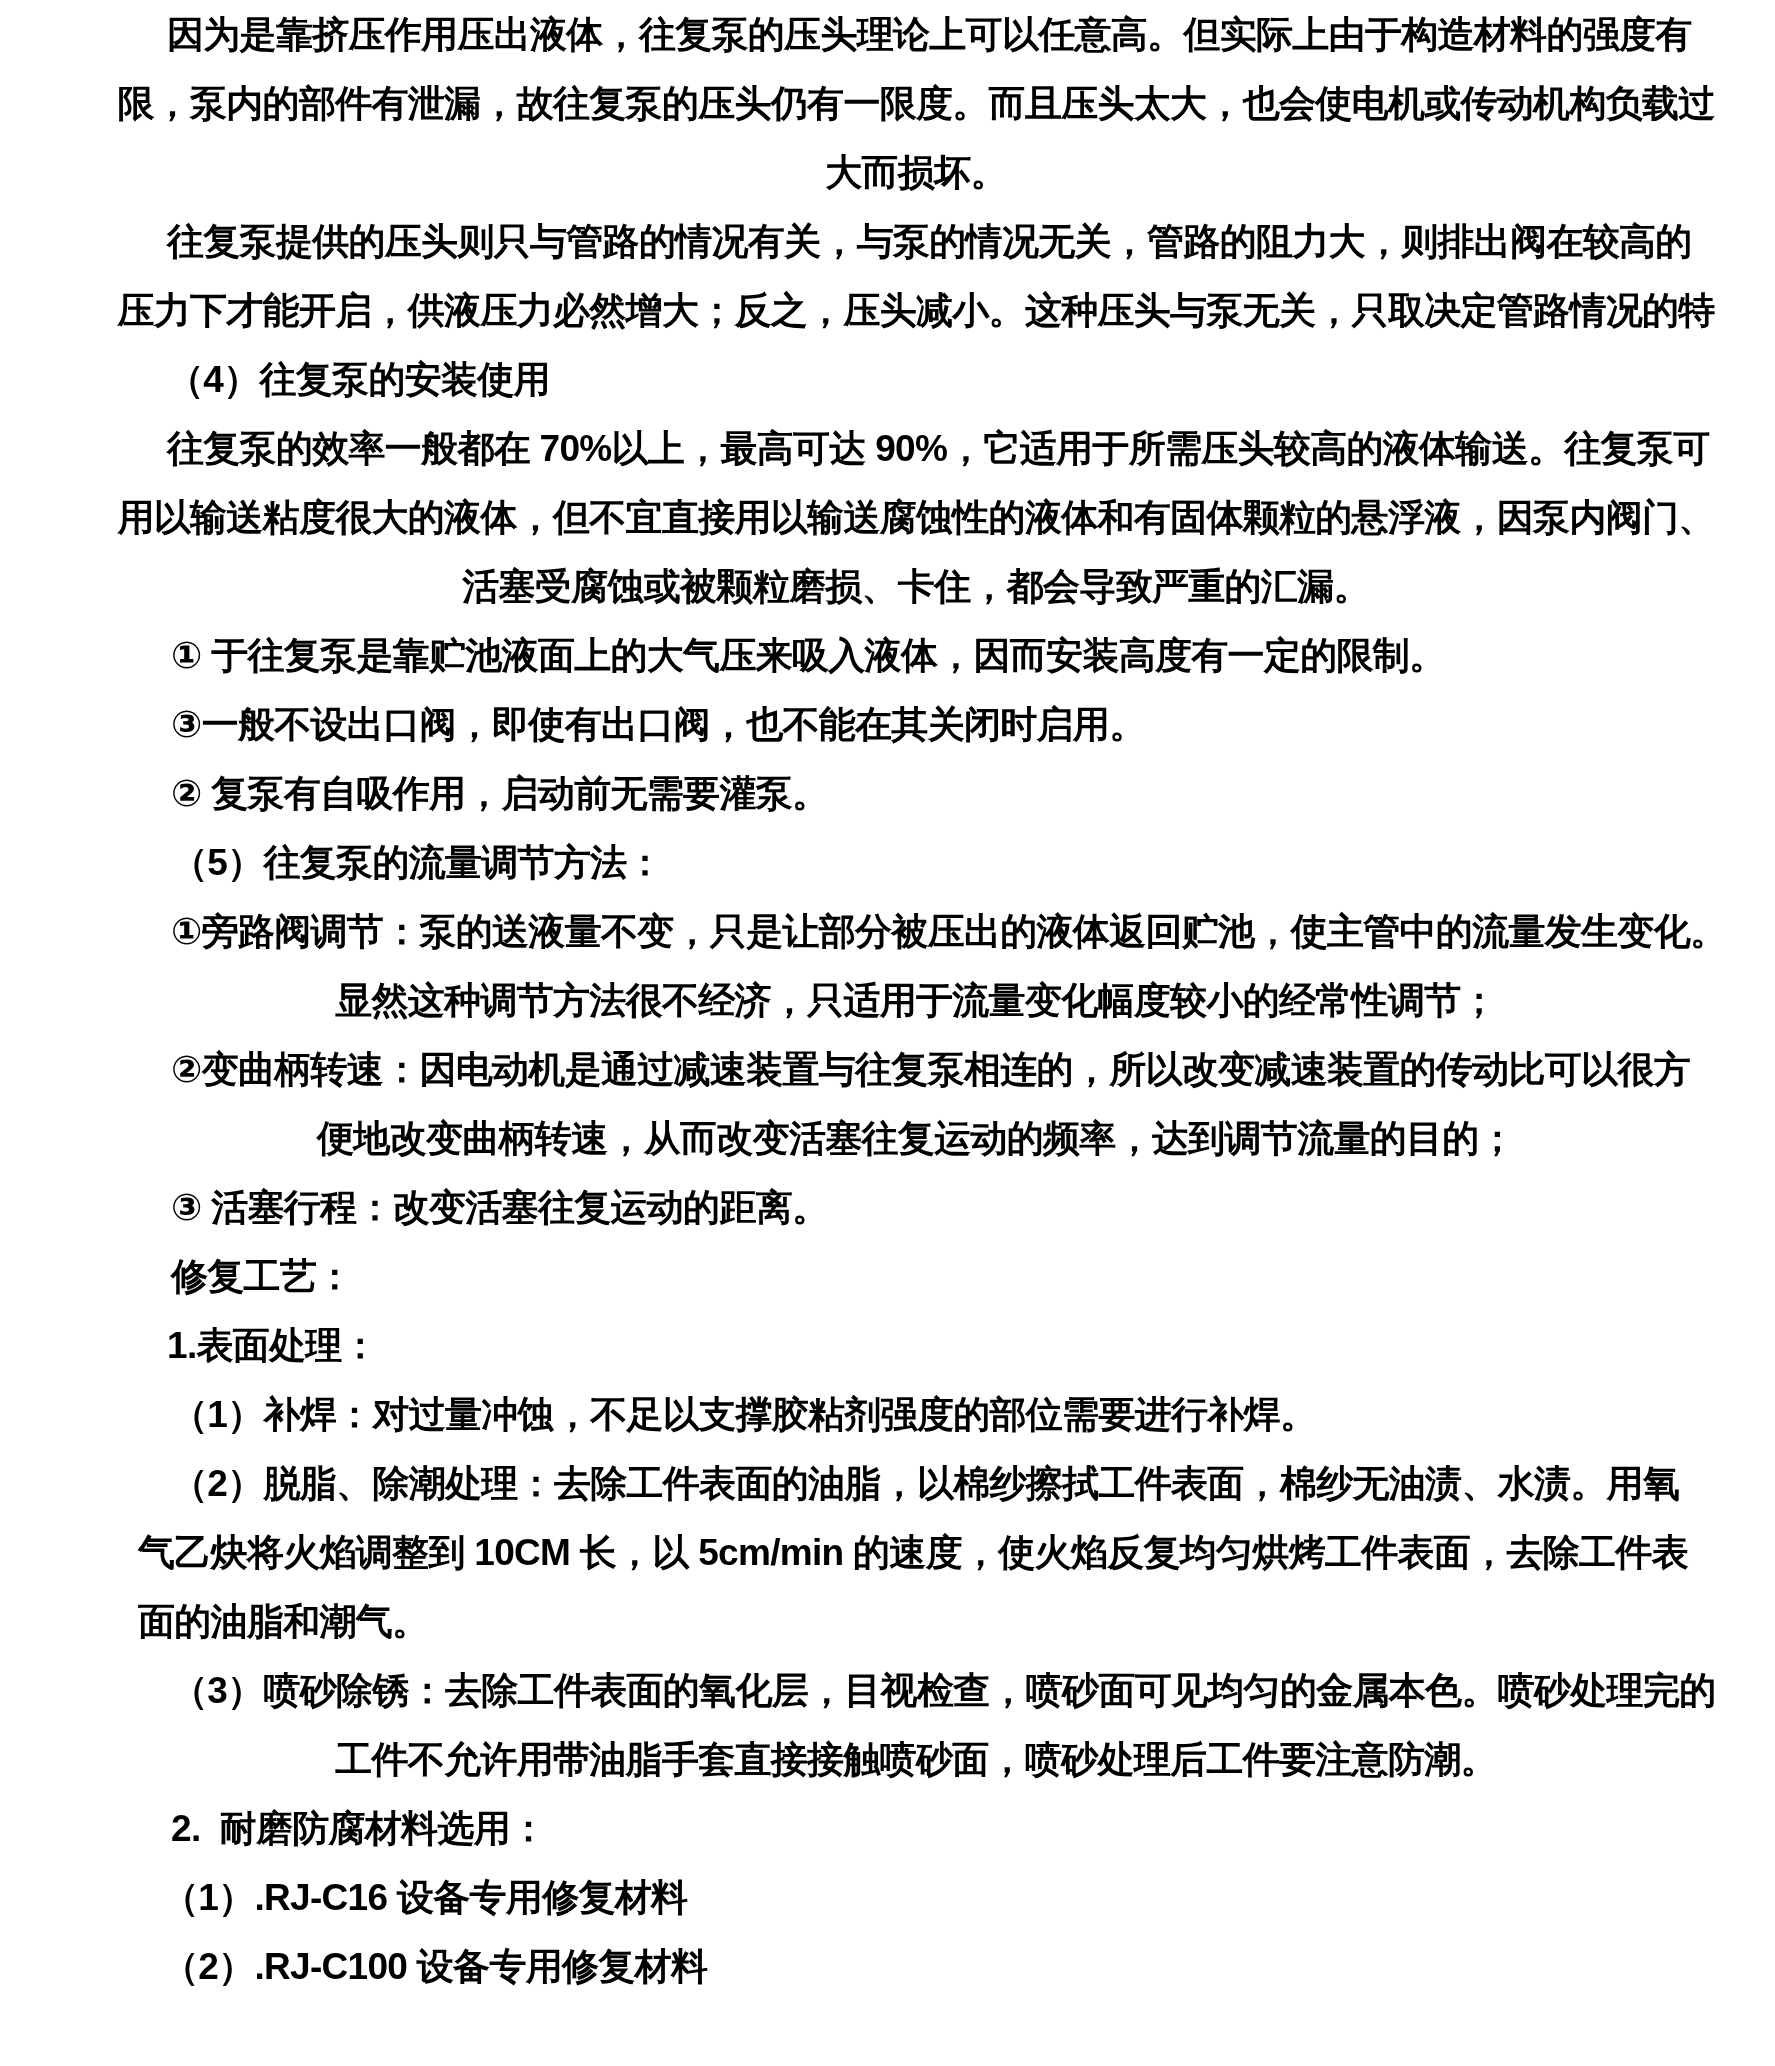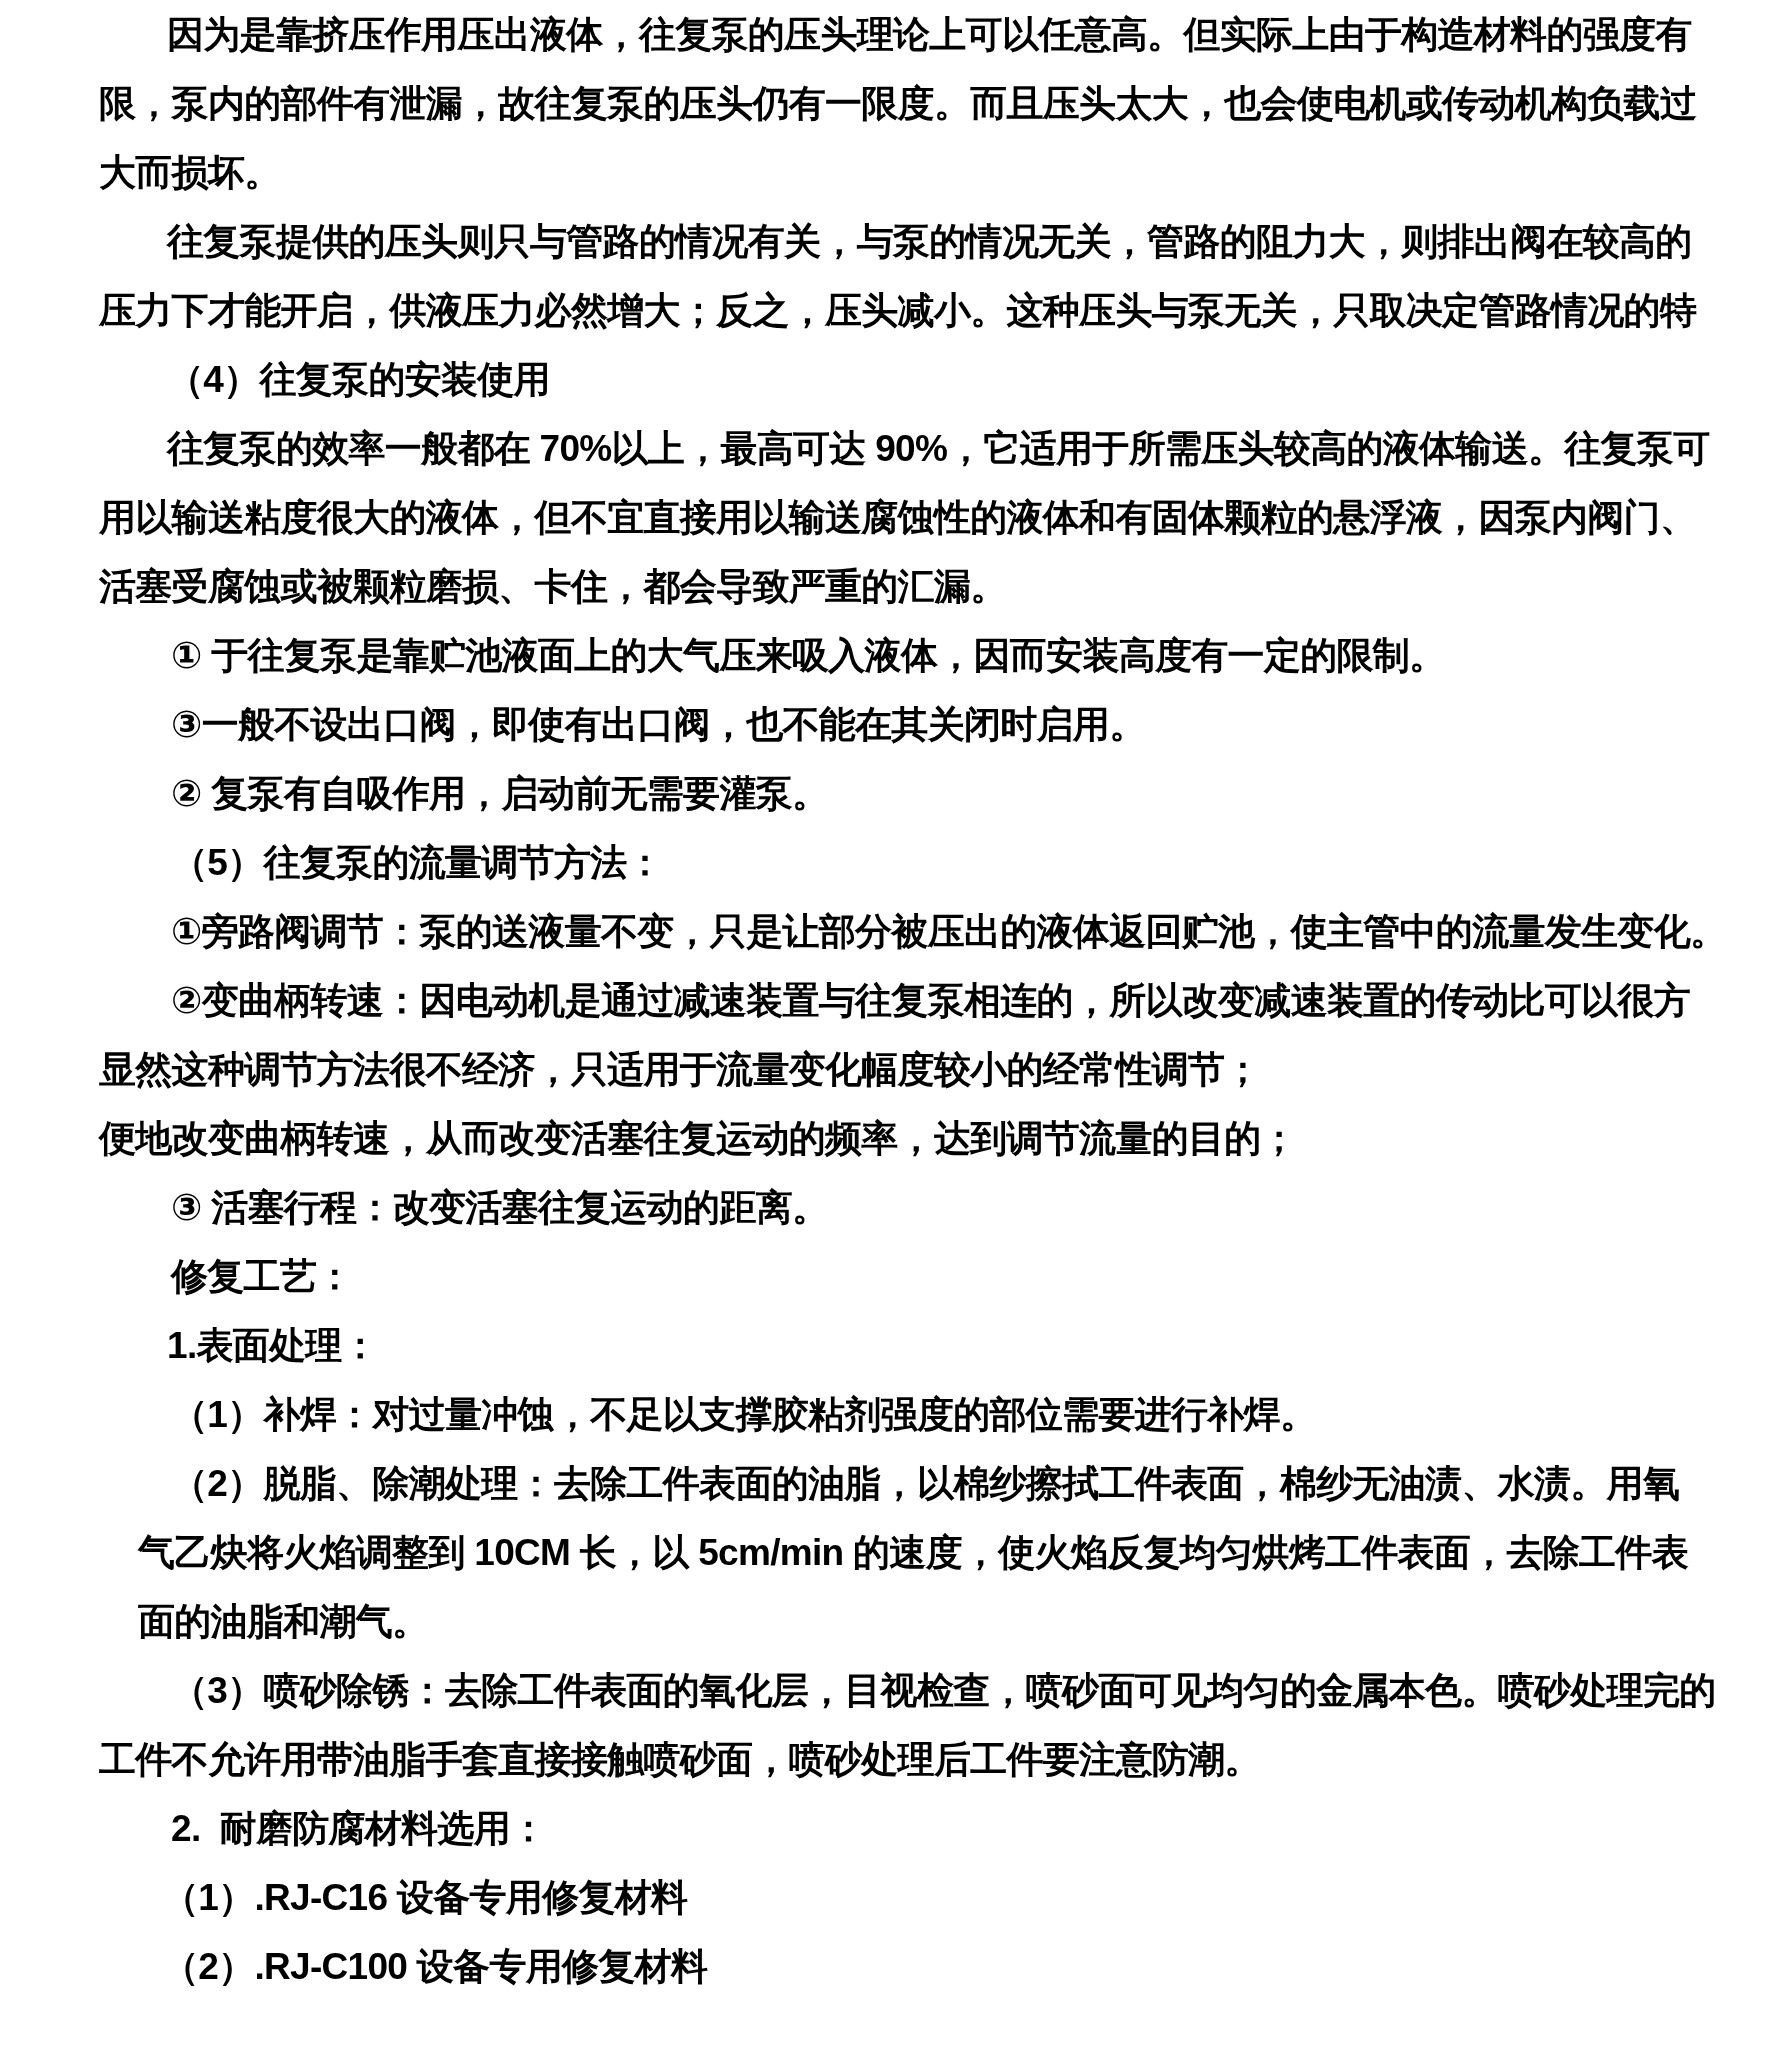--- a/index.html
+++ b/index.html
@@ -25,21 +25,21 @@
     height: 69px;
     line-height: 69px;
     font-size: 37px;
     font-weight: 700;
     color: #000000;
     letter-spacing: -0.7px;
     white-space: pre;
     overflow: visible;
   }
   
-  .i0 { margin-left: 0; }
+  .i0 { margin-left: 0; text-align: center; }
   .i1 { margin-left: 39px; }
   .i2 { margin-left: 72px; }
   .i3 { margin-left: 68px; }
   .i4 { margin-left: 63px; }
 </style>
 </head>
 <body>
 
 <div class="page">
   <div class="doc">
@@ -50,22 +50,22 @@
     <div class="line i0">压力下才能开启，供液压力必然增大；反之，压头减小。这种压头与泵无关，只取决定管路情况的特</div>
     <div class="line i3">（4）往复泵的安装使用</div>
     <div class="line i3">往复泵的效率一般都在 70%以上，最高可达 90%，它适用于所需压头较高的液体输送。往复泵可</div>
     <div class="line i0">用以输送粘度很大的液体，但不宜直接用以输送腐蚀性的液体和有固体颗粒的悬浮液，因泵内阀门、</div>
     <div class="line i0">活塞受腐蚀或被颗粒磨损、卡住，都会导致严重的汇漏。</div>
     <div class="line i2">① 于往复泵是靠贮池液面上的大气压来吸入液体，因而安装高度有一定的限制。</div>
     <div class="line i2">③一般不设出口阀，即使有出口阀，也不能在其关闭时启用。</div>
     <div class="line i2">② 复泵有自吸作用，启动前无需要灌泵。</div>
     <div class="line i2">（5）往复泵的流量调节方法：</div>
     <div class="line i2">①旁路阀调节：泵的送液量不变，只是让部分被压出的液体返回贮池，使主管中的流量发生变化。</div>
+    <div class="line i0">显然这种调节方法很不经济，只适用于流量变化幅度较小的经常性调节；</div>
     <div class="line i2">②变曲柄转速：因电动机是通过减速装置与往复泵相连的，所以改变减速装置的传动比可以很方</div>
-    <div class="line i0">显然这种调节方法很不经济，只适用于流量变化幅度较小的经常性调节；</div>
     <div class="line i0">便地改变曲柄转速，从而改变活塞往复运动的频率，达到调节流量的目的；</div>
     <div class="line i2">③ 活塞行程：改变活塞往复运动的距离。</div>
     <div class="line i2">修复工艺：</div>
     <div class="line i3">1.表面处理：</div>
     <div class="line i2">（1）补焊：对过量冲蚀，不足以支撑胶粘剂强度的部位需要进行补焊。</div>
     <div class="line i2">（2）脱脂、除潮处理：去除工件表面的油脂，以棉纱擦拭工件表面，棉纱无油渍、水渍。用氧</div>
     <div class="line i1">气乙炔将火焰调整到 10CM 长，以 5cm/min 的速度，使火焰反复均匀烘烤工件表面，去除工件表</div>
     <div class="line i1">面的油脂和潮气。</div>
     <div class="line i2">（3）喷砂除锈：去除工件表面的氧化层，目视检查，喷砂面可见均匀的金属本色。喷砂处理完的</div>
     <div class="line i0">工件不允许用带油脂手套直接接触喷砂面，喷砂处理后工件要注意防潮。</div>

